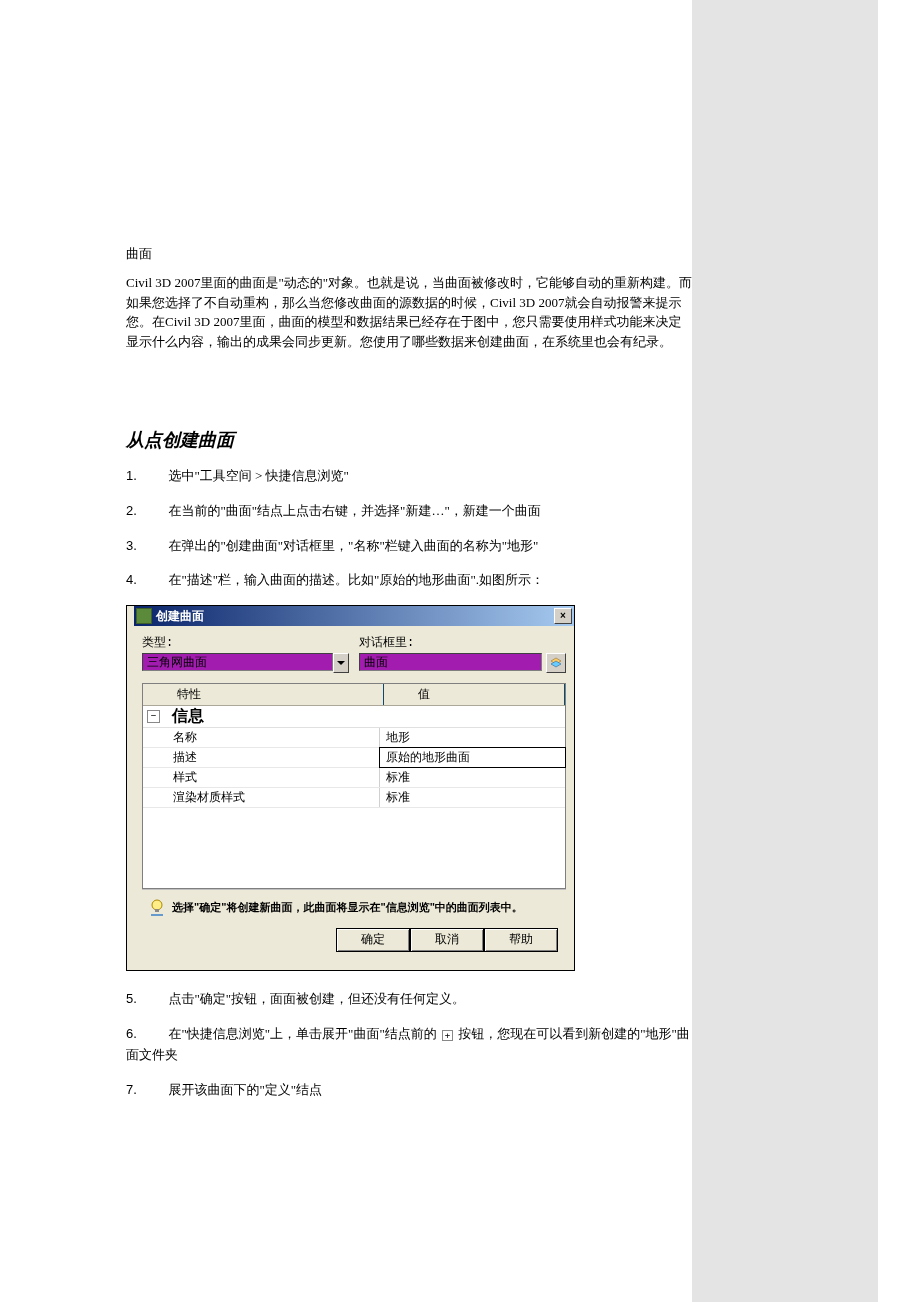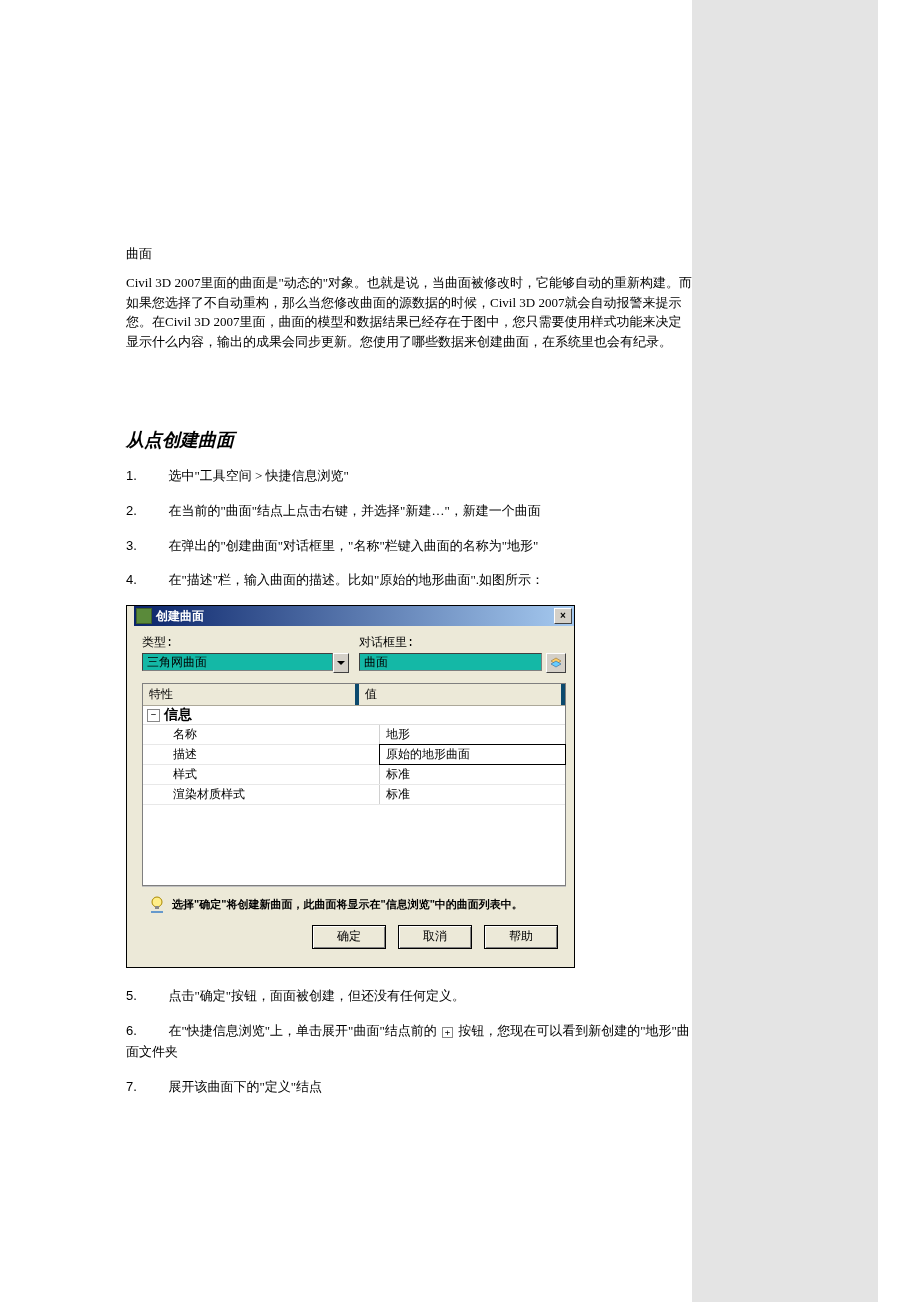--- a/index.html
+++ b/index.html
@@ -112,21 +112,21 @@
   .dlg-col {
     flex: 1;
   }
   .dlg-label {
     font-size: 12px;
     margin-bottom: 2px;
     font-family: Liberation Mono, monospace;
   }
   .text-field {
     height: 18px;
-    background: #14b8a6;
+    background: #a21caf;
     border: 1px solid #7f7f7f;
     border-top-color: #404040;
     border-left-color: #404040;
     padding: 1px 4px;
     font-size: 12px;
     display: flex;
     align-items: center;
     width: 100%;
     box-sizing: border-box;
   }
@@ -172,22 +172,23 @@
     background: #fff;
     border: 1px solid #7f7f7f;
   }
   .pg-header {
     display: flex;
     background: #ece9d8;
     border-bottom: 1px solid #aca899;
   }
   .pg-header > div {
     padding: 2px 6px;
-    border-right: 4px solid #0c4a6e;
-    font-size: 12px;
+    border-right: 1px solid #0c4a6e;
+    font-size: 12px;
+    margin-left: 28px;
   }
   .pg-col1 { width: 200px; }
   .pg-col2 { flex: 1; }
   .pg-group {
     display: flex;
     align-items: center;
     border-bottom: 1px solid #e0e0e0;
   }
   .pg-toggle {
     width: 11px;
@@ -195,21 +196,22 @@
     border: 1px solid #888;
     font-family: monospace;
     font-size: 9px;
     line-height: 9px;
     text-align: center;
     margin: 2px 4px;
     background:#fff;
   }
   .pg-group-label {
     font-weight: bold;
-    font-size: 14px;
+    font-size: 16px;
+    margin-left: 8px;
   }
   .pg-row {
     display: flex;
     border-bottom: 1px solid #e8e8e8;
     font-size: 12px;
   }
   .pg-row .k {
     width: 200px;
     padding: 1px 6px 1px 30px;
     border-right: 1px solid #d0d0d0;
@@ -241,21 +243,21 @@
     display:inline-block;
   }
   .hint-text {
     font-size: 11px;
     font-weight: bold;
   }
 
   .button-row {
     display: flex;
     justify-content: flex-end;
-    gap: 12px;
+    gap: 0;
     padding: 4px 8px 10px 8px;
   }
   .win-btn {
     width: 72px;
     height: 22px;
     background: #ece9d8;
     border: 1px solid #000;
     box-shadow: inset 1px 1px 0 #fff, inset -1px -1px 0 #808080;
     font-size: 12px;
     font-family: "SimSun", "宋体", sans-serif;

